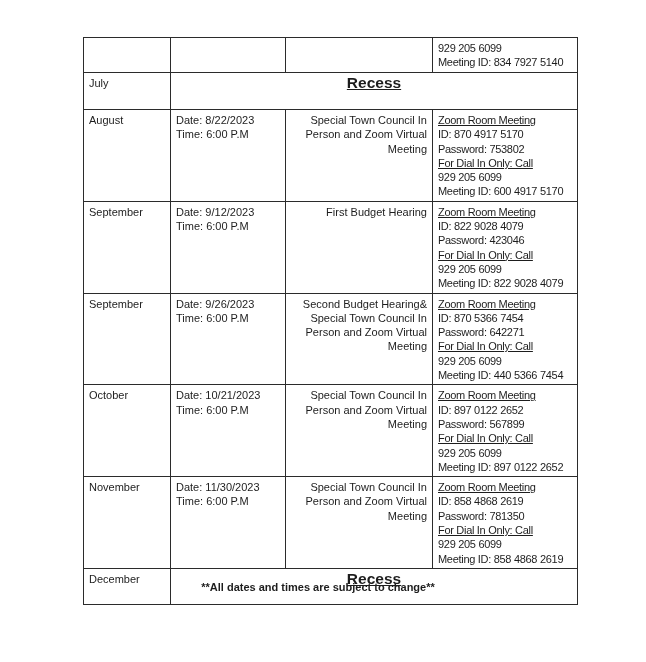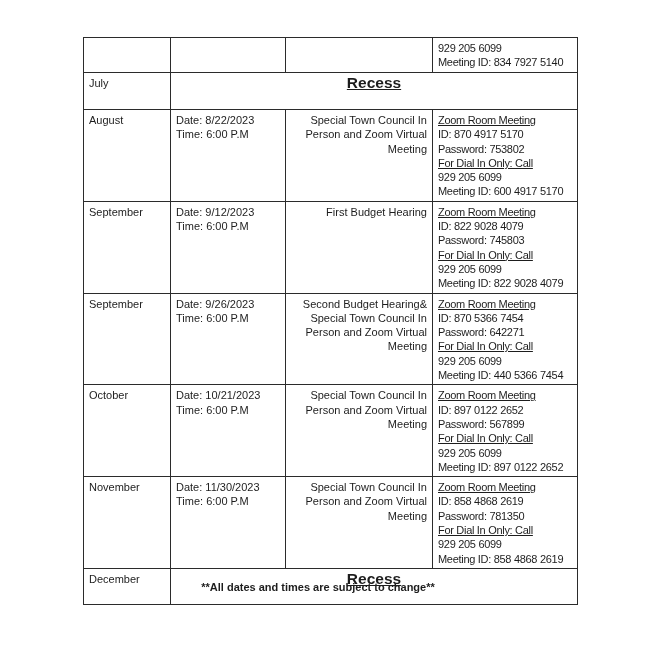--- a/index.html
+++ b/index.html
@@ -107,21 +107,21 @@
       <tr class="r-meeting">
         <td class="c1">September</td>
         <td class="c2">
           <div>Date: 9/12/2023</div>
           <div>Time: 6:00 P.M</div>
         </td>
         <td class="c3">First Budget Hearing</td>
         <td class="c4">
           <div class="bu">Zoom Room Meeting</div>
           <div>ID: 822 9028 4079</div>
-          <div>Password: 745803</div>
+          <div>Password: 423046</div>
           <div class="bu">For Dial In Only: Call</div>
           <div>929 205 6099</div>
           <div>Meeting ID: 822 9028 4079</div>
         </td>
       </tr>
 
       <tr class="r-meeting">
         <td class="c1">September</td>
         <td class="c2">
           <div>Date: 9/26/2023</div>

